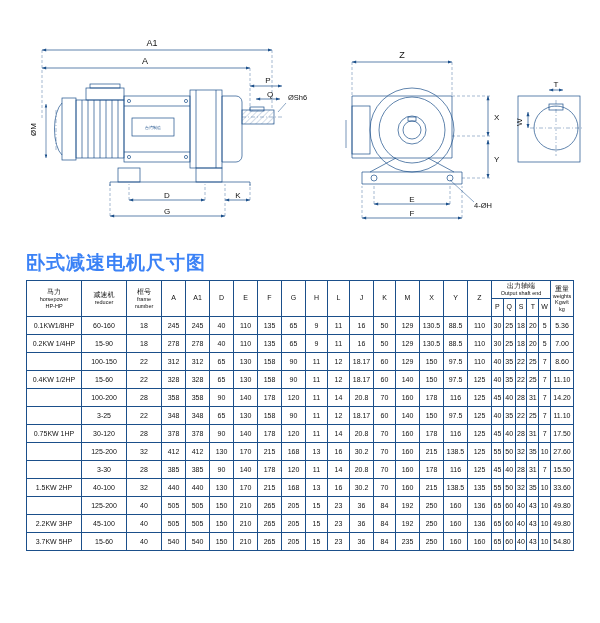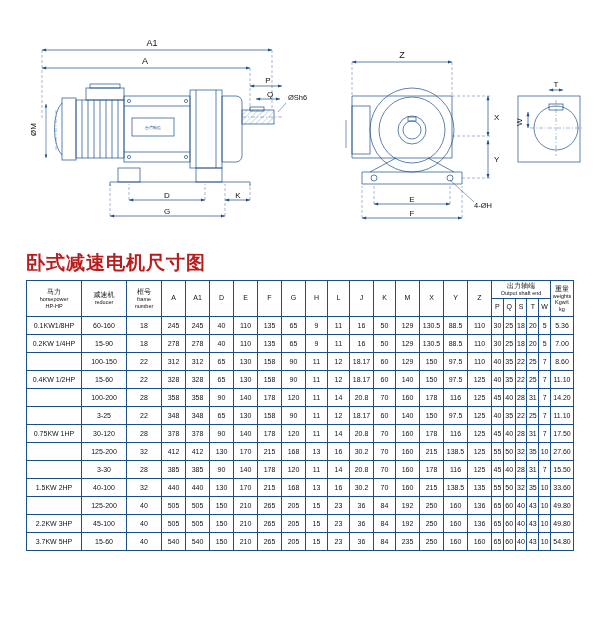--- a/index.html
+++ b/index.html
@@ -9,21 +9,21 @@
     color:#111;
     position:relative;
     overflow:hidden;
   }
   .drawing{
     position:relative;width:600px;height:248px;
   }
   .drawing svg{display:block;}
   .title{
     font-size:19px;font-weight:bold;letter-spacing:1px;
-    margin:2px 0 4px 26px;color:#b91c1c;
+    margin:2px 0 4px 26px;color:#3b82f6;
   }
   table.dims{
     border-collapse:collapse;
     margin-left:26px;
     width:548px;
     table-layout:fixed;
   }
   table.dims th, table.dims td{
     border:1px solid #1b4f8a;
     font-size:7px;

